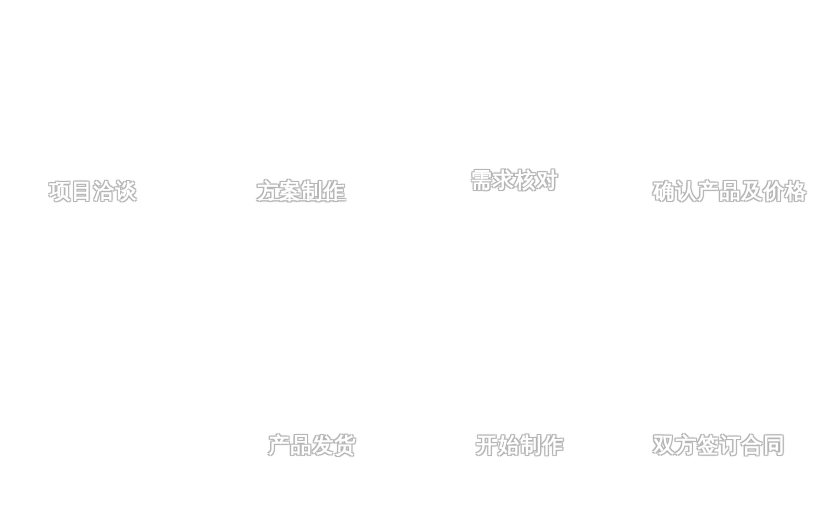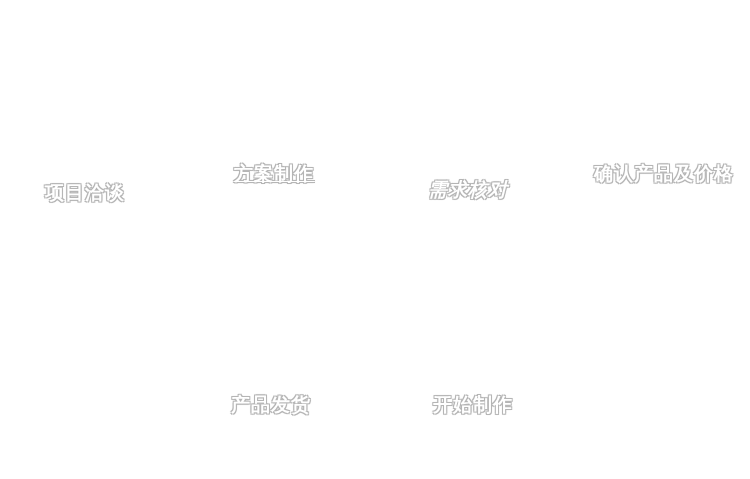--- a/index.html
+++ b/index.html
@@ -31,40 +31,41 @@
     white-space: nowrap;
     
     text-shadow:
       -1px -1px 0 #b5b5b5,
        1px -1px 0 #b5b5b5,
       -1px  1px 0 #b5b5b5,
        1px  1px 0 #b5b5b5,
        0    0   2px #9a9a9a;
   }
   
-  .pos-step-1 { left: 45px;  top: 161px; margin-top: 19px; }
+  .pos-step-1 { left: 45px;  top: 161px; }
   .pos-step-2 { left: 234px; top: 161px; text-decoration: underline; }
-  .pos-step-3 { left: 428px; top: 177px; font-style: italic; }
+  .pos-step-3 { left: 428px; top: 151px; }
   .pos-step-4 { left: 594px; top: 161px; }
   
-  .pos-step-7 { left: 231px; top: 392px; }
+  .pos-step-7 { left: 244px; top: 392px; }
   .pos-step-6 { left: 433px; top: 392px; }
   .pos-step-5 { left: 594px; top: 392px; }
 </style>
 </head>
 <body>
 
 <div class="diagram-canvas">
 
   <div class="step-label pos-step-1">项目洽谈</div>
 
   <div class="step-label pos-step-2">方案制作</div>
 
   <div class="step-label pos-step-3">需求核对</div>
 
   <div class="step-label pos-step-4">确认产品及价格</div>
 
+  <div class="step-label pos-step-5">双方签订合同</div>
 
   <div class="step-label pos-step-6">开始制作</div>
 
   <div class="step-label pos-step-7">产品发货</div>
 
 </div>
 
 </body></html>

